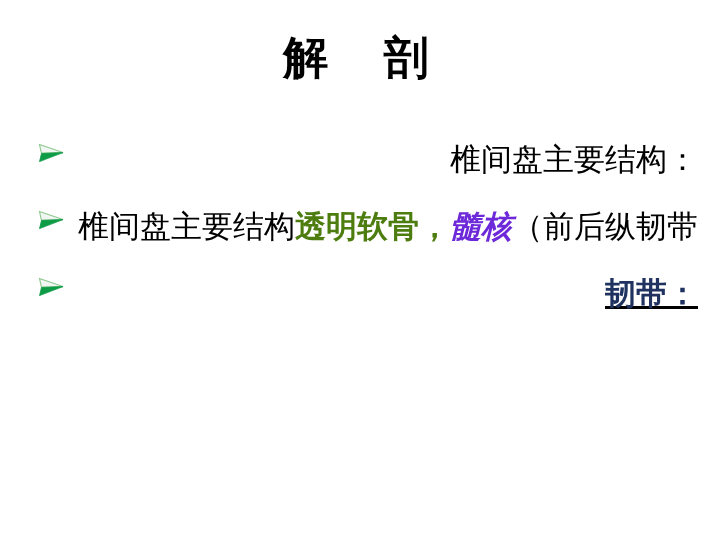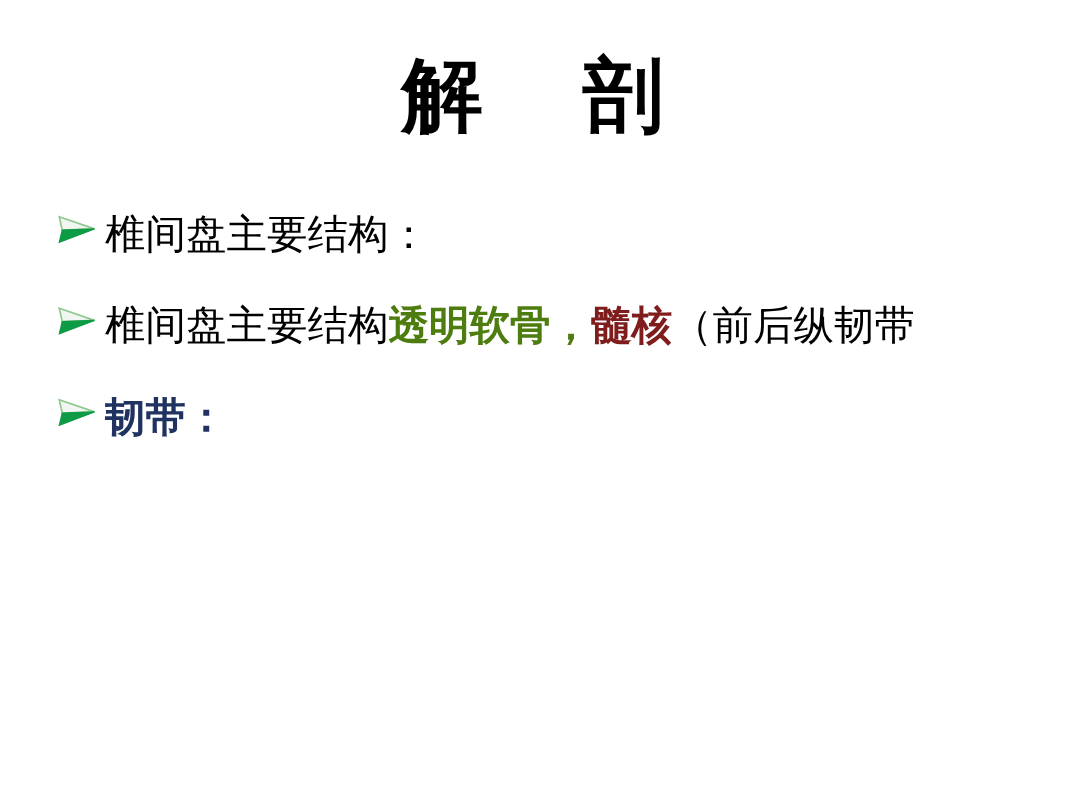--- a/index.html
+++ b/index.html
@@ -21,62 +21,63 @@
     background: #ffffff;
   }
 
   
   .slide-title {
     position: absolute;
     left: 0;
     top: 30px;
     width: 720px;
     text-align: center;
-    font-size: 54px;
+    font-size: 45px;
     font-weight: bold;
     color: #000000;
     letter-spacing: 0.18em;
     line-height: 1.25;
     white-space: pre;
   }
 
   
   .body-list {
     position: absolute;
     left: 38px;
     top: 136px;
     width: 660px;
   }
 
   .bullet-row {
     display: flex;
     align-items: flex-start;
     margin-bottom: 20px;
   }
-  .bullet-row.tight { margin-bottom: 18px; }
+  .bullet-row.tight { margin-bottom: 18px; text-decoration: underline; }
 
   .bullet-marker {
     flex: 0 0 auto;
     width: 32px;
     height: 34px;
     position: relative;
     top: 6px;
   }
   .bullet-marker svg { display: block; }
 
   .bullet-text {
     flex: 1 1 auto;
-    font-size: 27px;
+    font-size: 31px;
     line-height: 1.52;
     color: #000000;
     font-family: "DejaVu Sans", "Liberation Sans", sans-serif;
+    text-align: right;
   }
 
   .run-red   { color: #4d7c0f; font-weight: bold; }
-  .run-green { color: #7f1d1d; font-weight: bold; }
+  .run-green { color: #6d28d9; font-weight: bold; font-style: italic; }
   .run-navy  { color: #1F3260; font-weight: bold; }
   .run-black { color: #000000; font-weight: normal; }
 
   
   .wrap-line {
     display: block;
     text-indent: 1.05em;
   }
 </style>
 </head>

